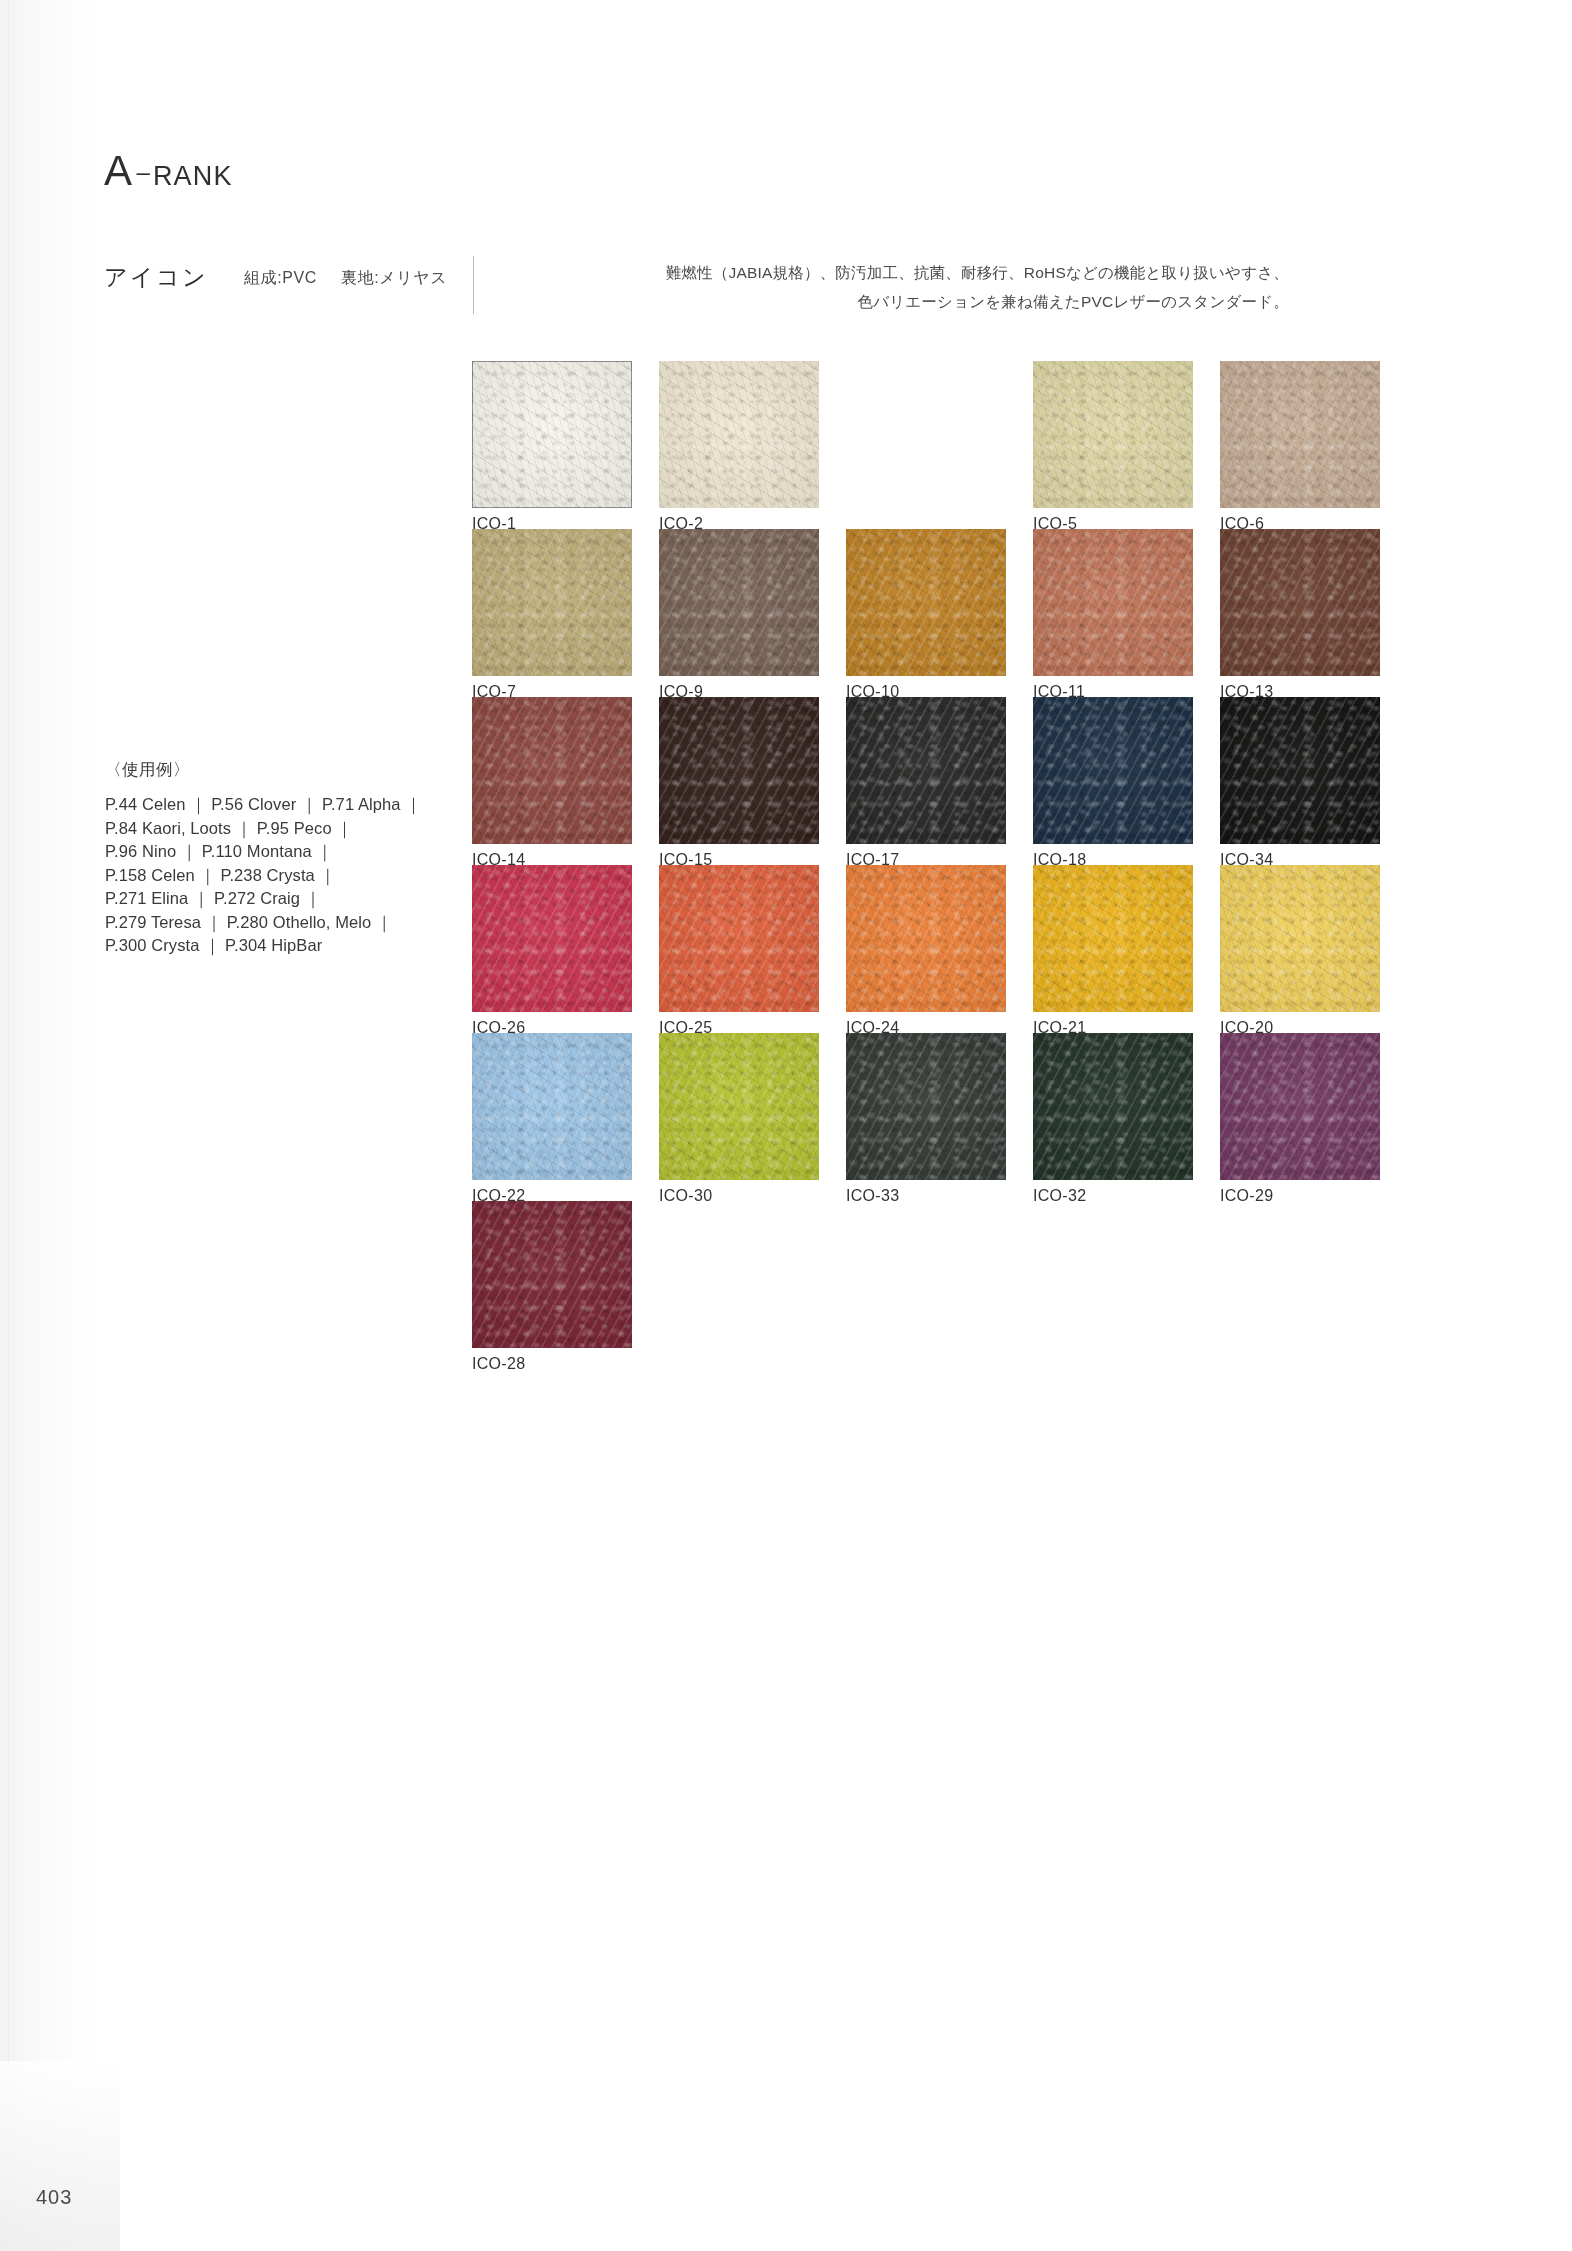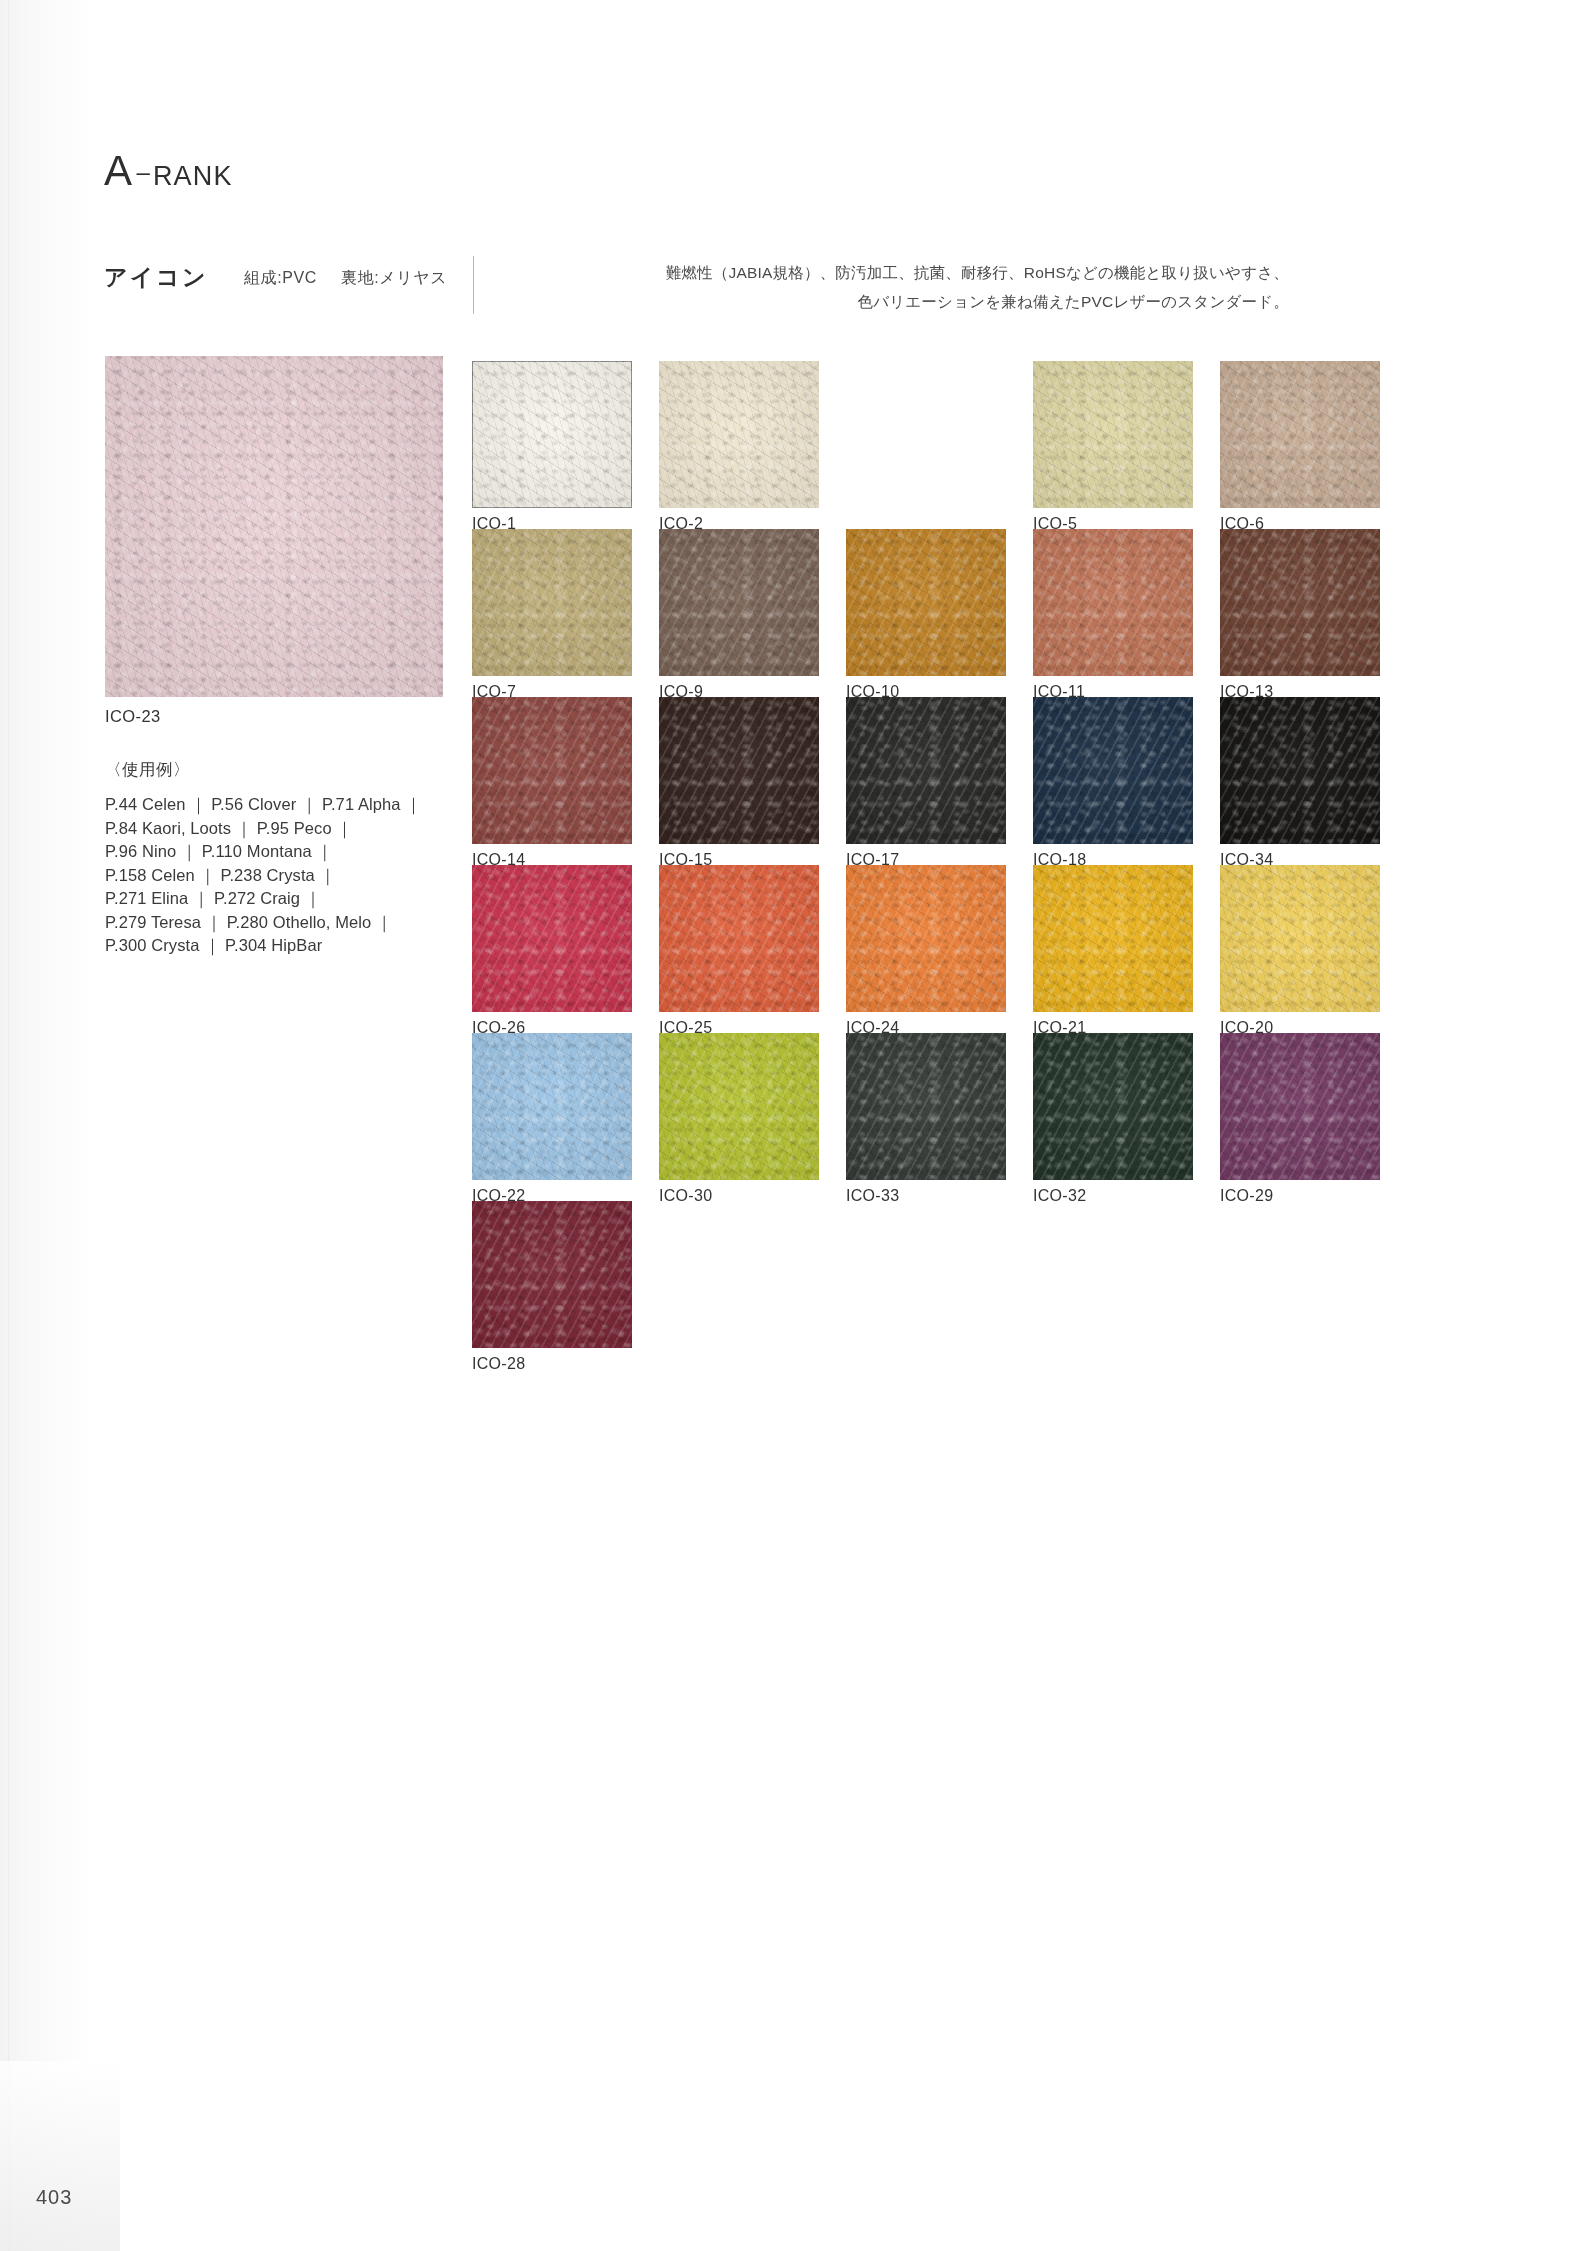--- a/index.html
+++ b/index.html
@@ -71,21 +71,21 @@
     font-size: 27px;
     font-weight: 400;
     letter-spacing: 1.2px;
   }
 
   .brand-name {
     position: absolute;
     left: 104px;
     top: 262px;
     font-size: 23px;
-    font-weight: 700;
+    font-weight: 400;
     letter-spacing: 2.5px;
     color: #2f2f2f;
     white-space: nowrap;
   }
   .composition {
     position: absolute;
     left: 244px;
     top: 268px;
     font-size: 16px;
     font-weight: 400;
@@ -254,28 +254,20 @@
     <span>裏地:メリヤス</span>
   </div>
 
   <div class="header-divider"></div>
 
   <div class="description">
     <div>難燃性（JABIA規格）、防汚加工、抗菌、耐移行、RoHSなどの機能と取り扱いやすさ、</div>
     <div>色バリエーションを兼ね備えたPVCレザーのスタンダード。</div>
   </div>
 
-  <div class="hero-wrap">
-    <div class="hero-swatch" style="background: rgb(234, 208, 213);">
-      <div class="grain"></div>
-      <div class="grain2"></div>
-      <div class="vignette"></div>
-    </div>
-    <div class="hero-label">ICO-23</div>
-  </div>
 
   <div class="usage-title">〈使用例〉</div>
   <div class="usage-list">
     <div>P.44 Celen ｜ P.56 Clover ｜ P.71 Alpha ｜</div>
     <div>P.84 Kaori, Loots ｜ P.95 Peco ｜</div>
     <div>P.96 Nino ｜ P.110 Montana ｜</div>
     <div>P.158 Celen ｜ P.238 Crysta ｜</div>
     <div>P.271 Elina ｜ P.272 Craig ｜</div>
     <div>P.279 Teresa ｜ P.280 Othello, Melo ｜</div>
     <div>P.300 Crysta ｜ P.304 HipBar</div>

